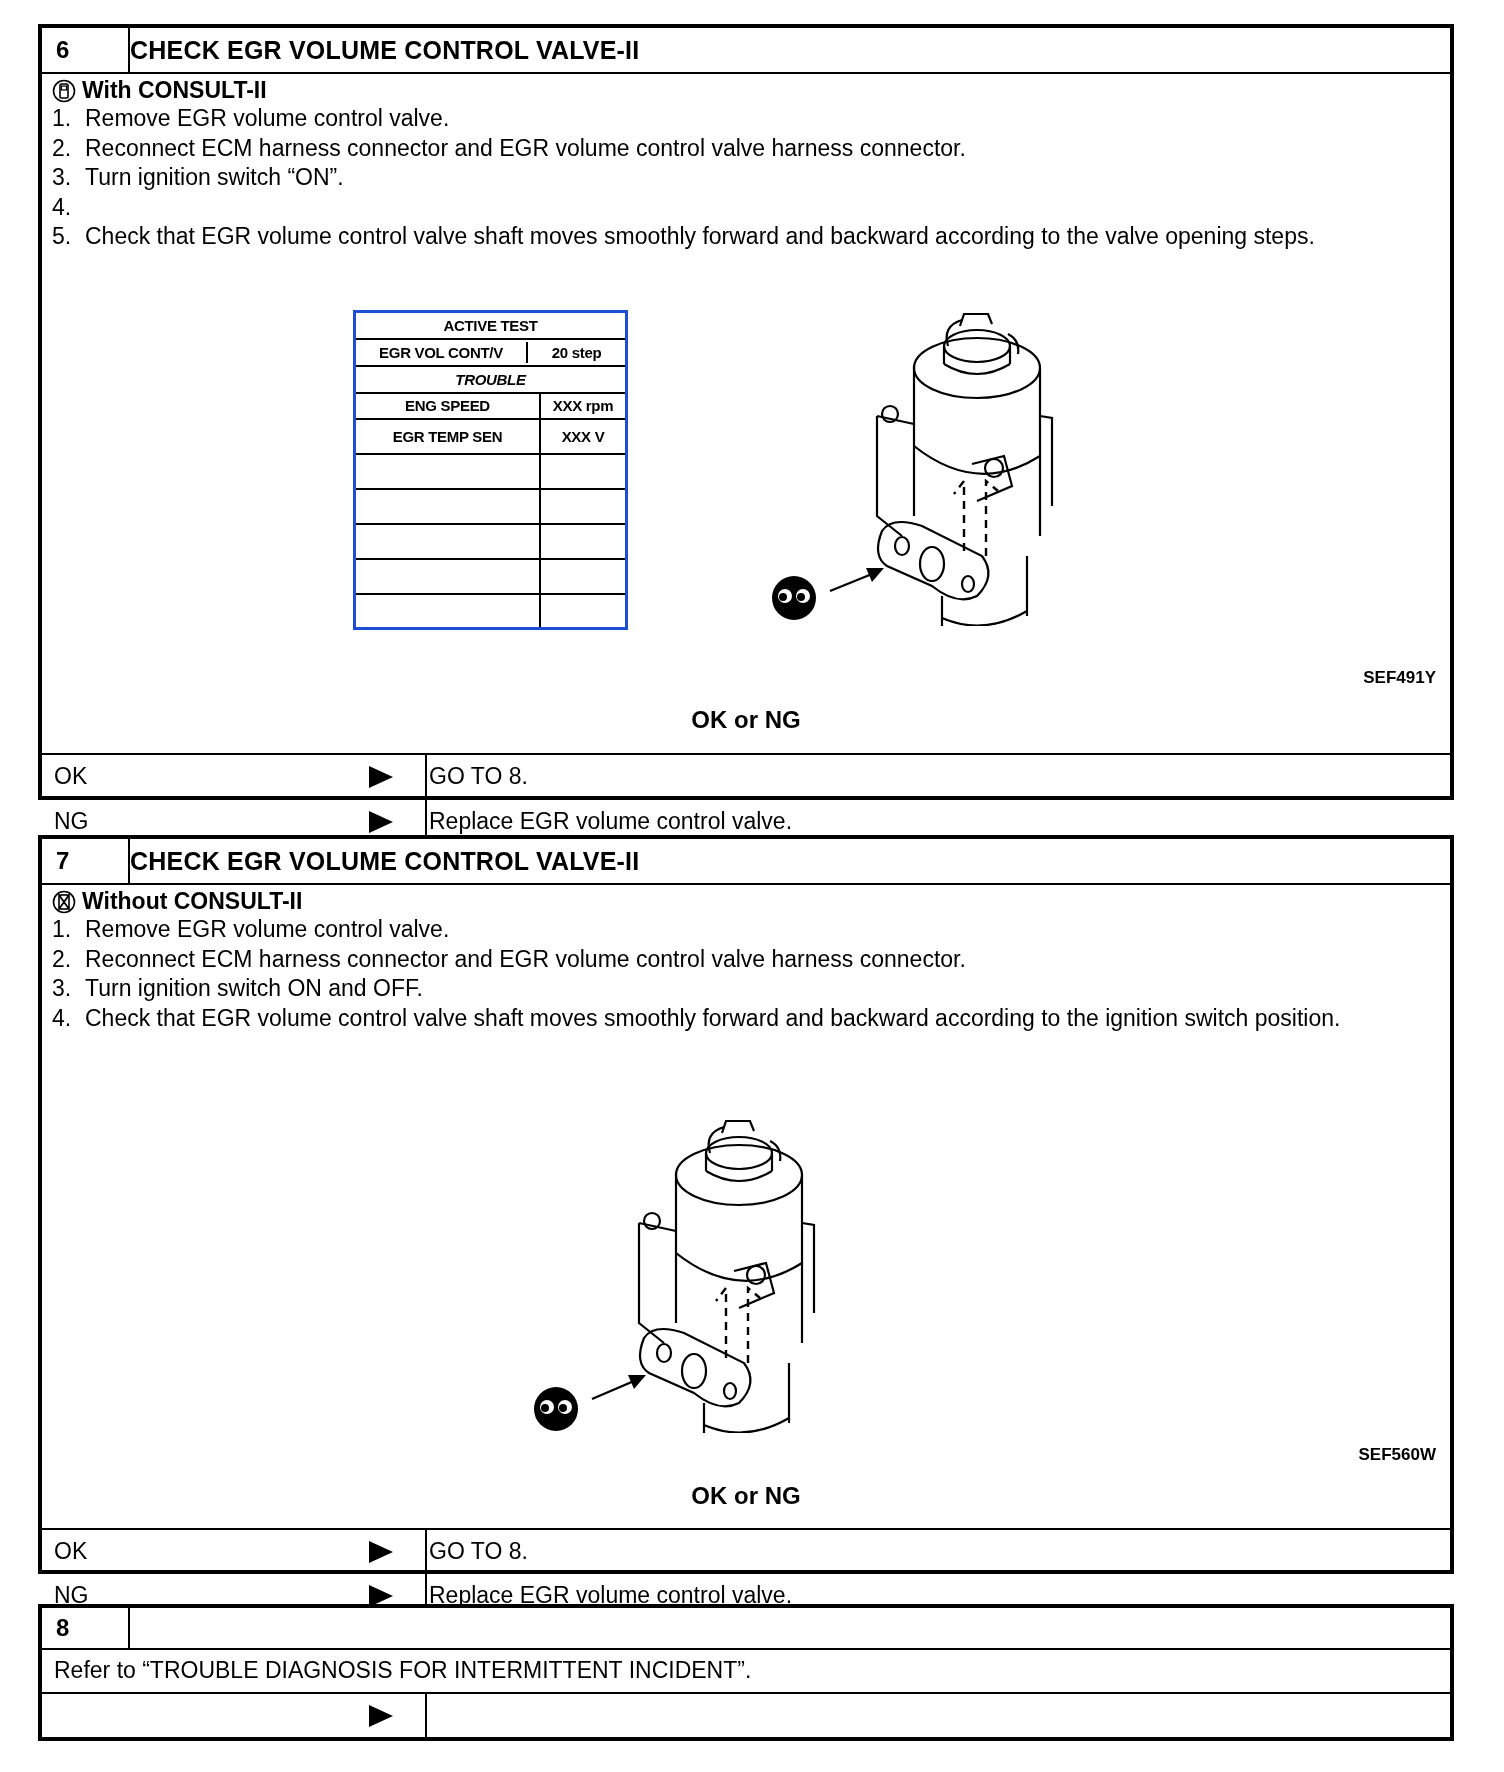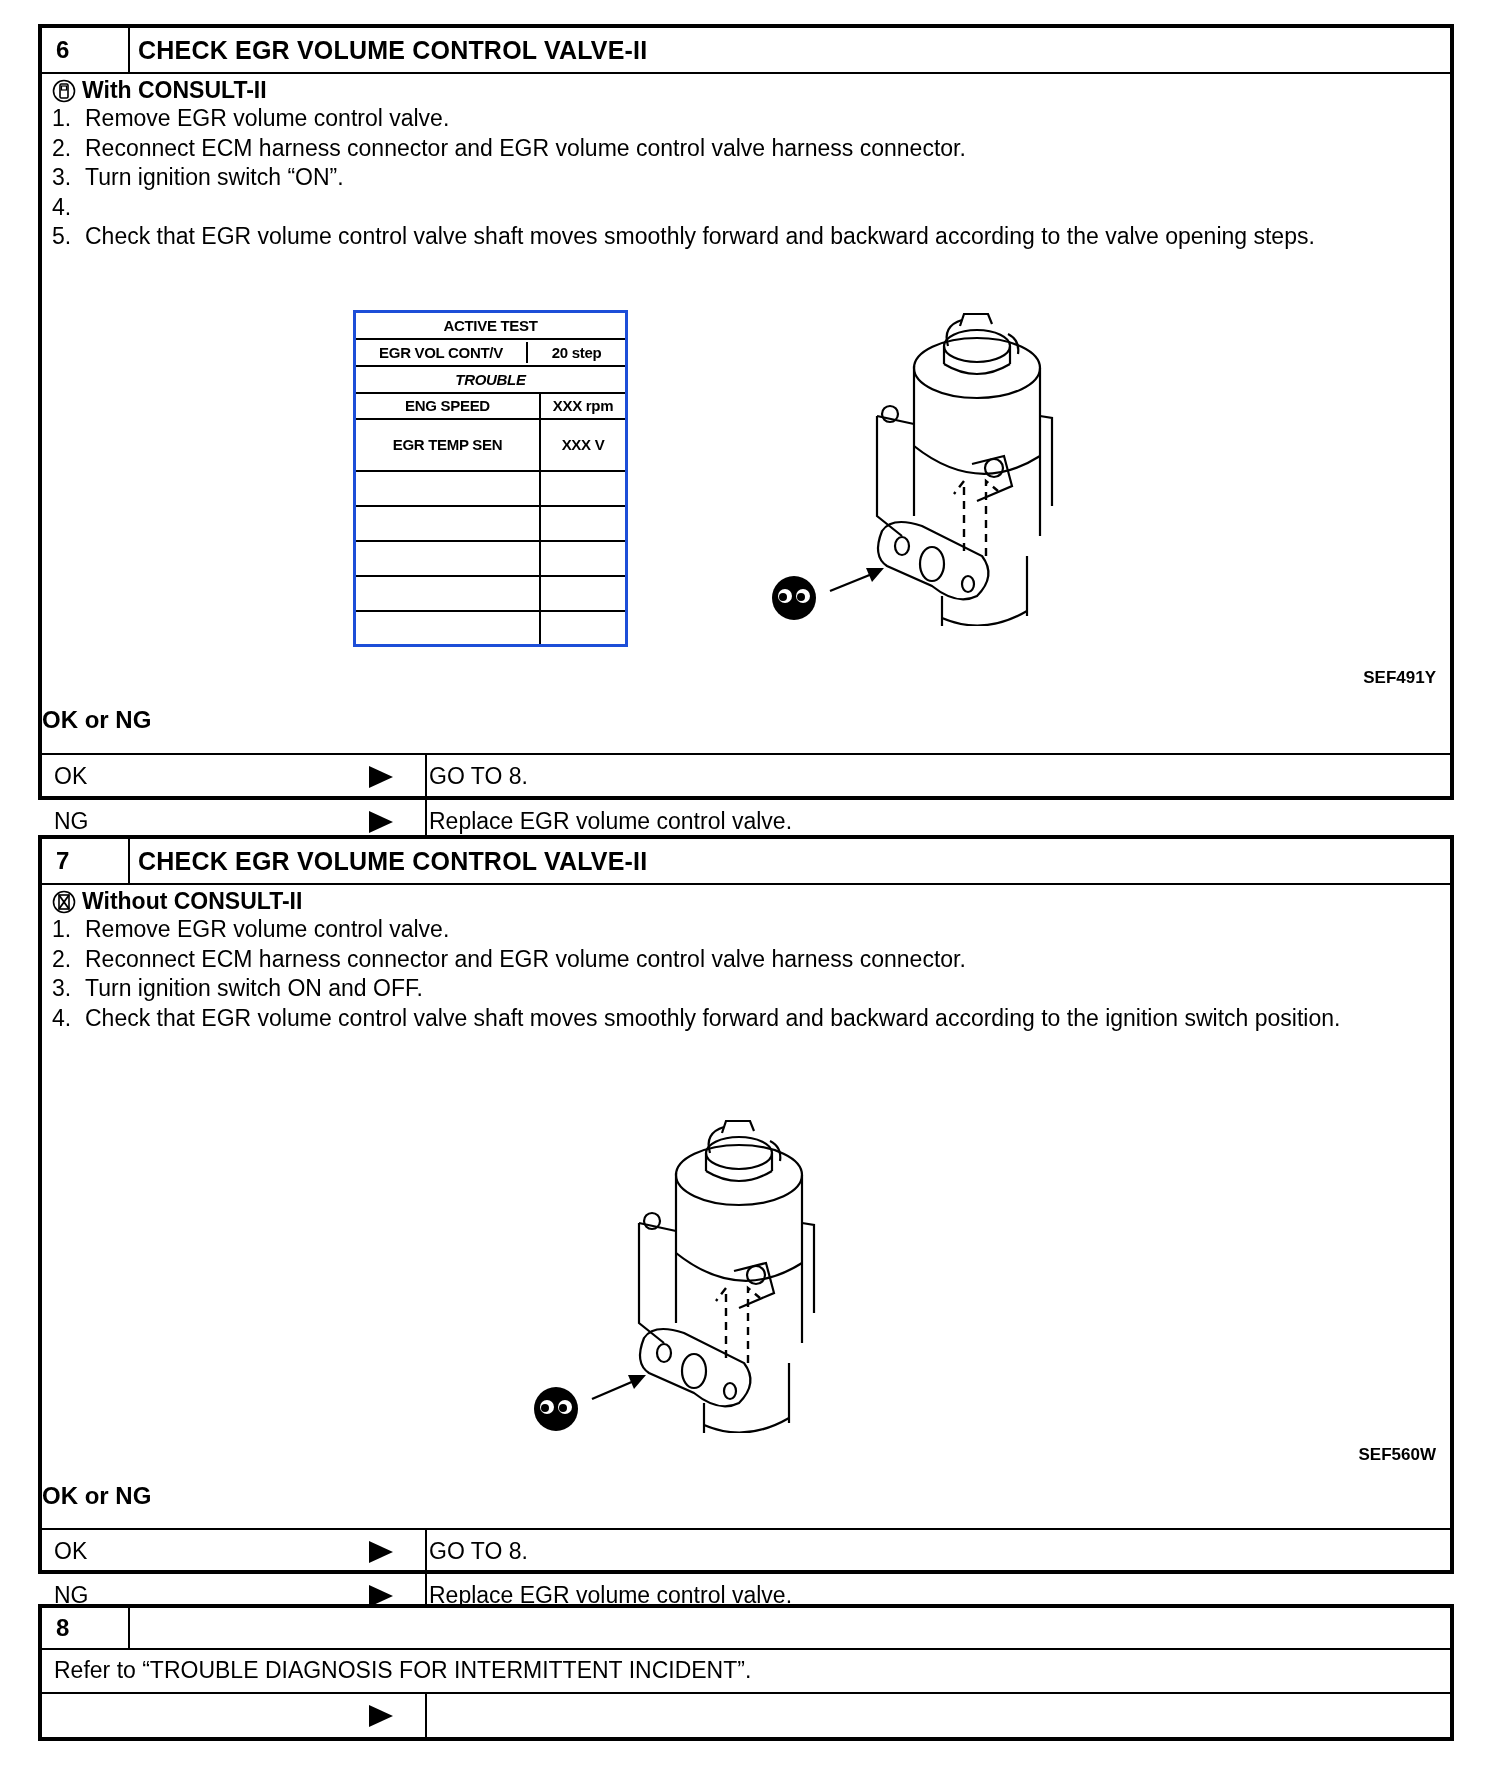--- a/index.html
+++ b/index.html
@@ -1,29 +1,29 @@
 <!DOCTYPE html>
 <html><head>
 <meta charset="utf-8">
 <style>
   html, body { margin:0; padding:0; background:#ffffff; }
   body { width:1504px; height:1772px; position:relative; overflow:hidden;
          font-family:"Liberation Sans", sans-serif; color:#000; }
   .box { position:absolute; left:38px; width:1408px; border:4px solid #000; background:#fff; box-sizing:content-box; }
   .hdr { position:relative; height:44px; border-bottom:2px solid #000; display:flex; align-items:center; }
   .hdr .num { width:88px; height:100%; border-right:2px solid #000; display:flex; align-items:center; padding-left:14px; box-sizing:border-box; font-weight:bold; font-size:24px; }
-  .hdr .title { padding-left:8px; font-weight:bold; font-size:25px; letter-spacing:0.2px; }
+  .hdr .title { font-weight:bold; font-size:25px; letter-spacing:0.2px; }
   .body { position:relative; }
   .mode { position:absolute; left:10px; font-weight:bold; font-size:23px; display:flex; align-items:center; }
   .mode .ico { width:24px; height:24px; margin-right:6px; }
   .steps { position:absolute; left:10px; right:40px; font-size:23px; line-height:29.5px; }
   .step { display:flex; }
   .step .n { width:33px; flex:none; }
   .fig-id { position:absolute; font-size:17px; font-weight:bold; }
-  .okng { position:absolute; left:0; right:0; font-weight:bold; font-size:24px; }
+  .okng { position:absolute; left:0; right:0; text-align:center; font-weight:bold; font-size:24px; }
   .res-row { position:absolute; left:0; right:0; height:43px; border-top:2px solid #000; display:flex; }
   .res-row .l { width:385px; position:relative; border-right:2px solid #000; display:flex; align-items:center; padding-left:12px; box-sizing:border-box; font-size:23px; }
   .res-row .l .arrow { position:absolute; right:32px; top:50%; transform:translateY(-50%); width:0; height:0; border-top:11px solid transparent; border-bottom:11px solid transparent; border-left:24px solid #000; }
   .res-row .r { flex:1; display:flex; align-items:center; padding-left:2px; font-size:23px; }
   .res-row .r.bold { font-weight:bold; }
   table.at { position:absolute; border-collapse:collapse; border:3px solid #1d4ed8; }
   table.at td { border:2px solid #000; font-weight:bold; font-size:15px; text-align:center; padding:0; letter-spacing:-0.3px; }
   .valve { position:absolute; }
   .refer { position:absolute; left:12px; font-size:23px; }
 </style>
@@ -79,21 +79,21 @@
         </div>
       </td>
           </tr>
       <tr style="height:27px;">
             <td colspan="2" style="font-style:italic;">TROUBLE</td>
           </tr>
       <tr style="height:26px;">
             <td style="width:183px;">ENG SPEED</td>
             <td>XXX rpm</td>
           </tr>
-      <tr style="height:52px;margin-left:40px;">
+      <tr style="height:35px;margin-left:40px;">
             <td>EGR TEMP SEN</td>
             <td>XXX V</td>
           </tr>
       <tr style="height:35px;">
             <td></td>
             <td></td>
           </tr>
       <tr style="height:35px;">
             <td></td>
             <td></td>

